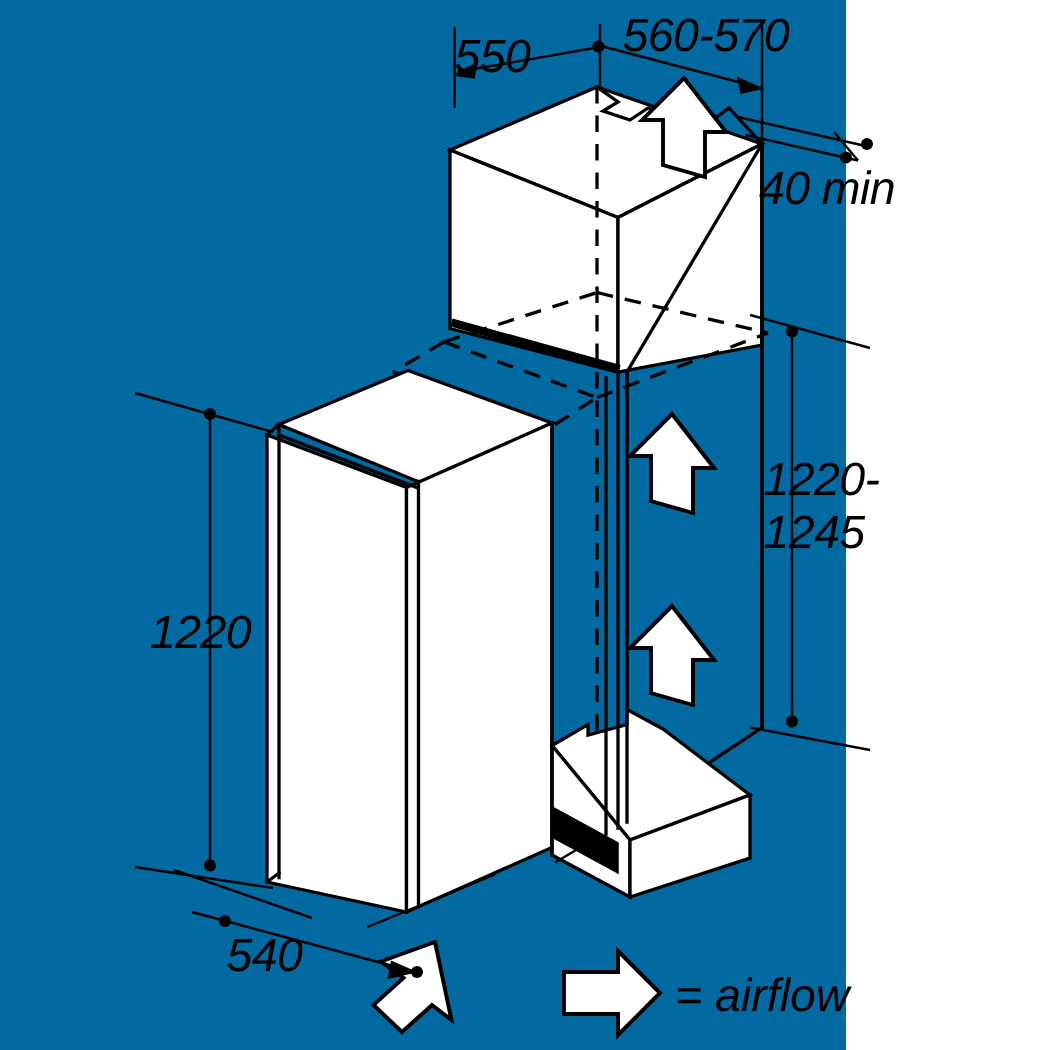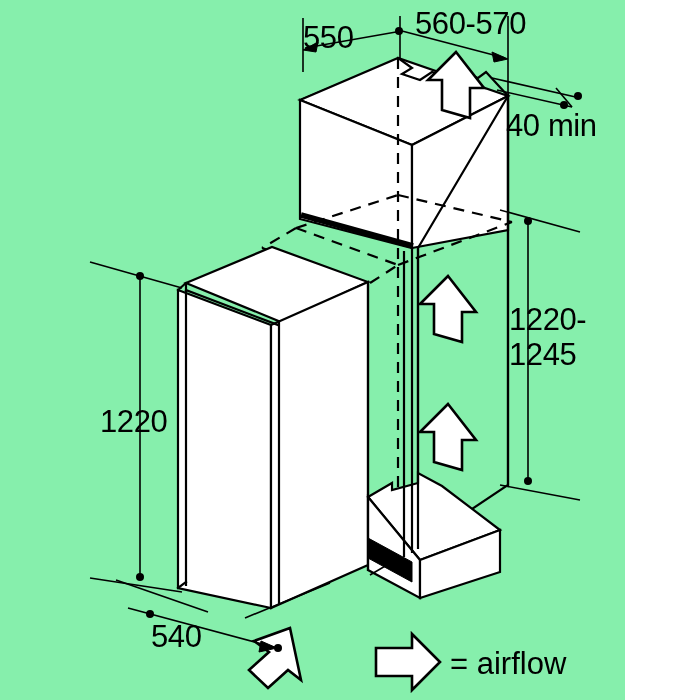--- a/index.html
+++ b/index.html
@@ -9,23 +9,24 @@
     background: #ffffff;
   }
   body {
     width: 700px;
     height: 700px;
     font-family: "Liberation Sans", sans-serif;
     overflow: hidden;
   }
   #diagram-root {
     position: relative;
-    width: 625px;
+    width: 564px;
     height: 700px;
-    background: #86efac;
+    background: #0369a1;
+    font-style: italic;
   }
   svg#drawing {
     display: block;
     width: 700px;
     height: 700px;
   }
   .ln {
     stroke: #000000;
     fill: none;
     stroke-width: 2.2;

